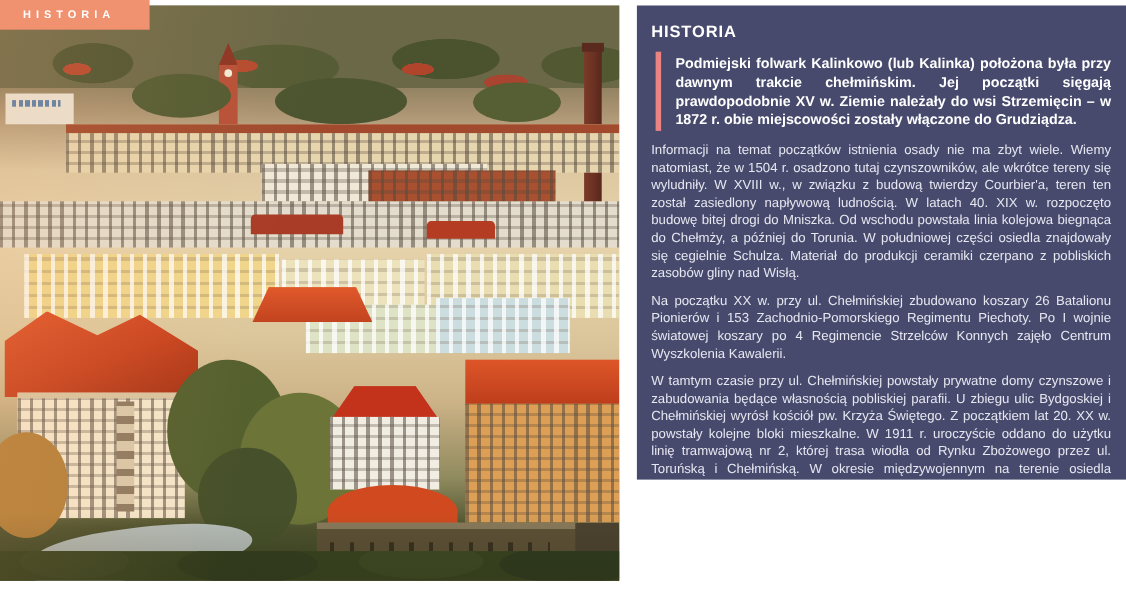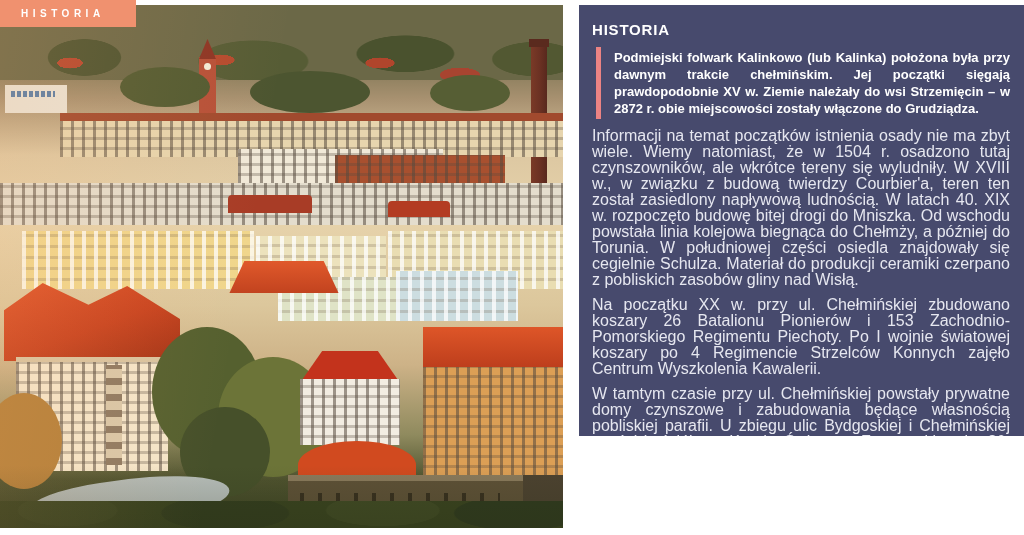--- a/index.html
+++ b/index.html
@@ -51,21 +51,21 @@
     font-size:15px;font-weight:bold;letter-spacing:.8px;
   }
   .lead{
     border-left:5px solid var(--accent-bar,#ec8383);
     margin:0 0 9px 4px;padding:2px 0 2px 13px;
     color:#ffffff;font-weight:bold;font-size:13px;line-height:17px;
     text-align:justify;
   }
   .para{
     margin:0 0 9px 0;color:var(--body-text,#e6e7f0);
-    font-size:16px;line-height:16px;text-align:justify;
+    font-size:12px;line-height:16px;text-align:justify;
   }
 </style>
 </head>
 <body>
 
 <div class="tag">
   <span>HISTORIA</span>
 </div>
 
 <div class="photo">
@@ -162,17 +162,17 @@
   <div class="abs" style="left:0;top:496px;width:563px;height:27px;
        background:radial-gradient(70px 22px at 12% 35%, #3d4722 70%, transparent 72%),
                   radial-gradient(90px 24px at 40% 45%, #333d1e 70%, transparent 72%),
                   radial-gradient(80px 22px at 68% 35%, #404a24 70%, transparent 72%),
                   radial-gradient(90px 24px at 92% 45%, #2f3a1e 70%, transparent 72%),#39431f;"></div>
   <div class="light-overlay"></div>
 </div>
 
 <div class="panel">
   <h1 class="heading">HISTORIA</h1>
-  <p class="lead">Podmiejski folwark Kalinkowo (lub Kalinka) położona była przy dawnym trakcie chełmińskim. Jej początki sięgają prawdopodobnie XV w. Ziemie należały do wsi Strzemięcin – w 2872 r. obie miejscowości zostały włączone do Grudziądza.</p>
+  <p class="lead">Podmiejski folwark Kalinkowo (lub Kalinka) położona była przy dawnym trakcie chełmińskim. Jej początki sięgają prawdopodobnie XV w. Ziemie należały do wsi Strzemięcin – w 1872 r. obie miejscowości zostały włączone do Grudziądza.</p>
   <p class="para">Informacji na temat początków istnienia osady nie ma zbyt wiele. Wiemy natomiast, że w 1504 r. osadzono tutaj czynszowników, ale wkrótce tereny się wyludniły. W XVIII w., w związku z budową twierdzy Courbier'a, teren ten został zasiedlony napływową ludnością. W latach 40. XIX w. rozpoczęto budowę bitej drogi do Mniszka. Od wschodu powstała linia kolejowa biegnąca do Chełmży, a później do Torunia. W południowej części osiedla znajdowały się cegielnie Schulza. Materiał do produkcji ceramiki czerpano z pobliskich zasobów gliny nad Wisłą.</p>
   <p class="para">Na początku XX w. przy ul. Chełmińskiej zbudowano koszary 26 Batalionu Pionierów i 153 Zachodnio-Pomorskiego Regimentu Piechoty. Po I wojnie światowej koszary po 4 Regimencie Strzelców Konnych zajęło Centrum Wyszkolenia Kawalerii.</p>
   <p class="para">W tamtym czasie przy ul. Chełmińskiej powstały prywatne domy czynszowe i zabudowania będące własnością pobliskiej parafii. U zbiegu ulic Bydgoskiej i Chełmińskiej wyrósł kościół pw. Krzyża Świętego. Z początkiem lat 20. XX w. powstały kolejne bloki mieszkalne. W 1911 r. uroczyście oddano do użytku linię tramwajową nr 2, której trasa wiodła od Rynku Zbożowego przez ul. Toruńską i Chełmińską. W okresie międzywojennym na terenie osiedla znajdowały się fabryki: kawy, chleba i fabryka chemiczna „Pomerania”. Między ulicami Bydgoską, Brzeźną, Kalinkową i Chełmińską powstało nowe osiedle mieszkaniowe, które początkowo nosiło nazwę „Kalinkowo”. Jednak w związku z obchodami 500. rocznicy urodzin Mikołaja Kopernika, nazwa została zmieniona na „Osiedle Kopernik”. W czasie II wojny światowej pobudowano szeregowce przy ul. Chełmińskiej, Libelta, Tytoniowej.</p>
 </div>
 
 </body></html>

